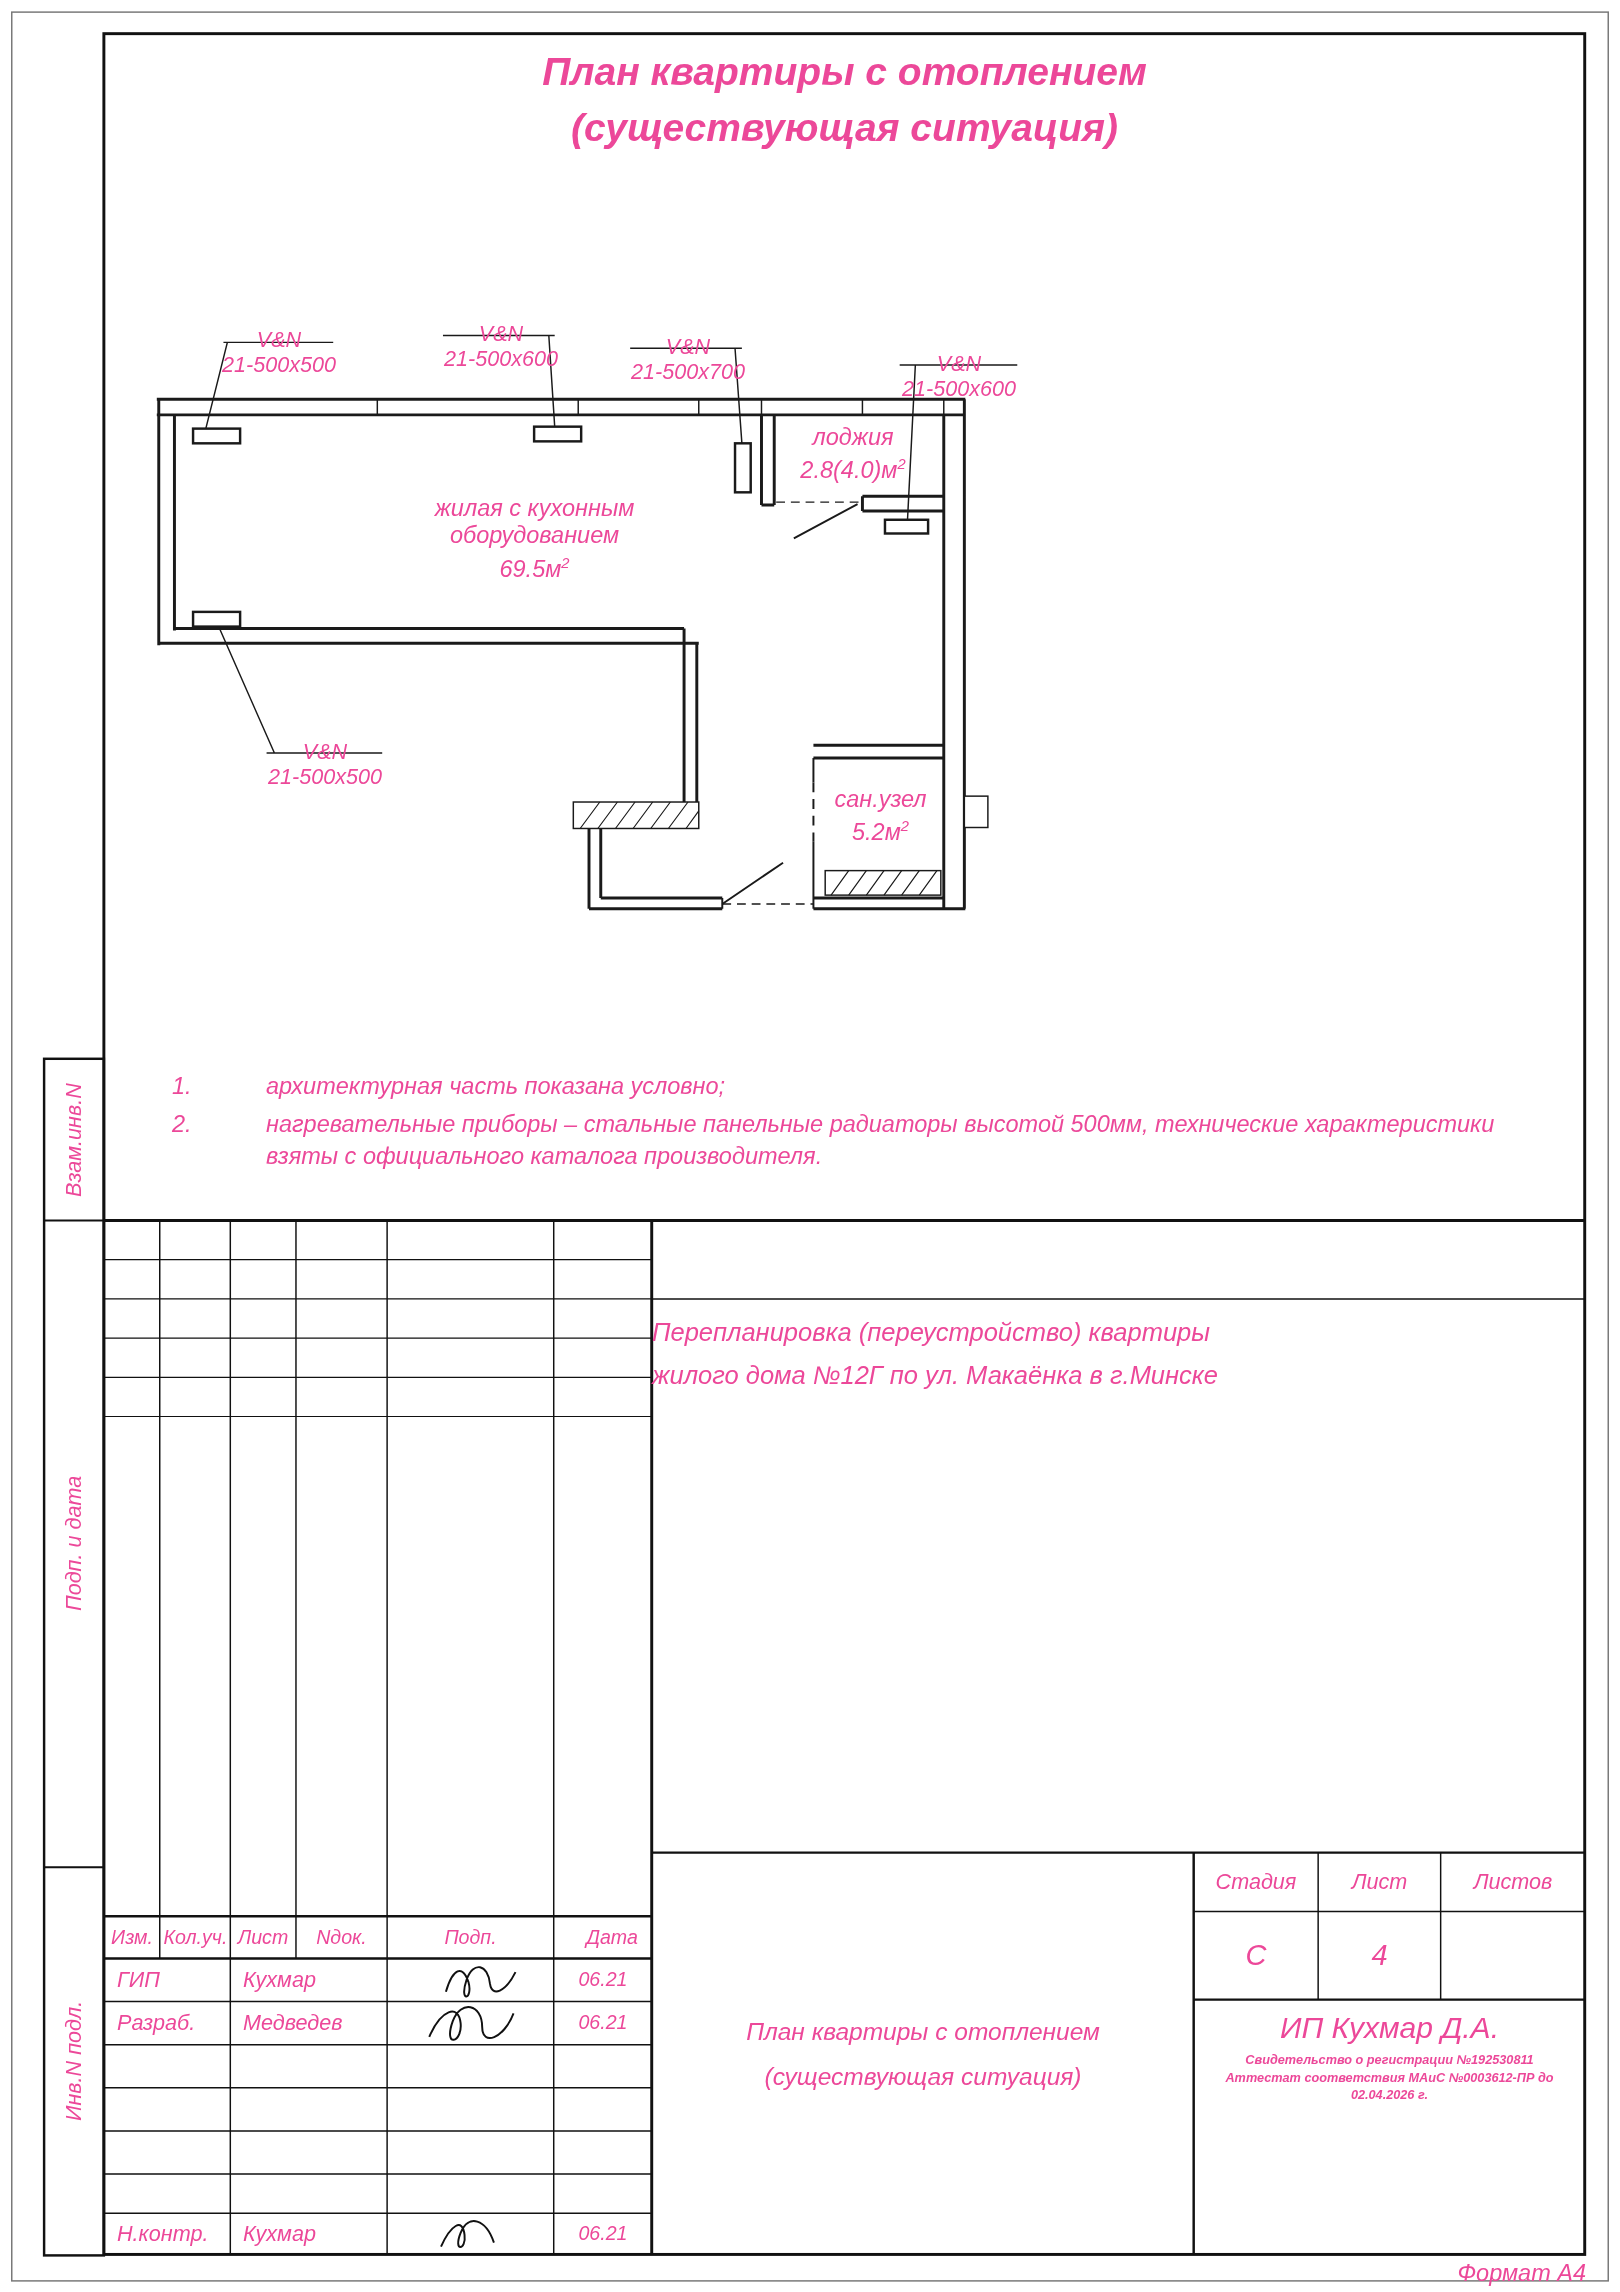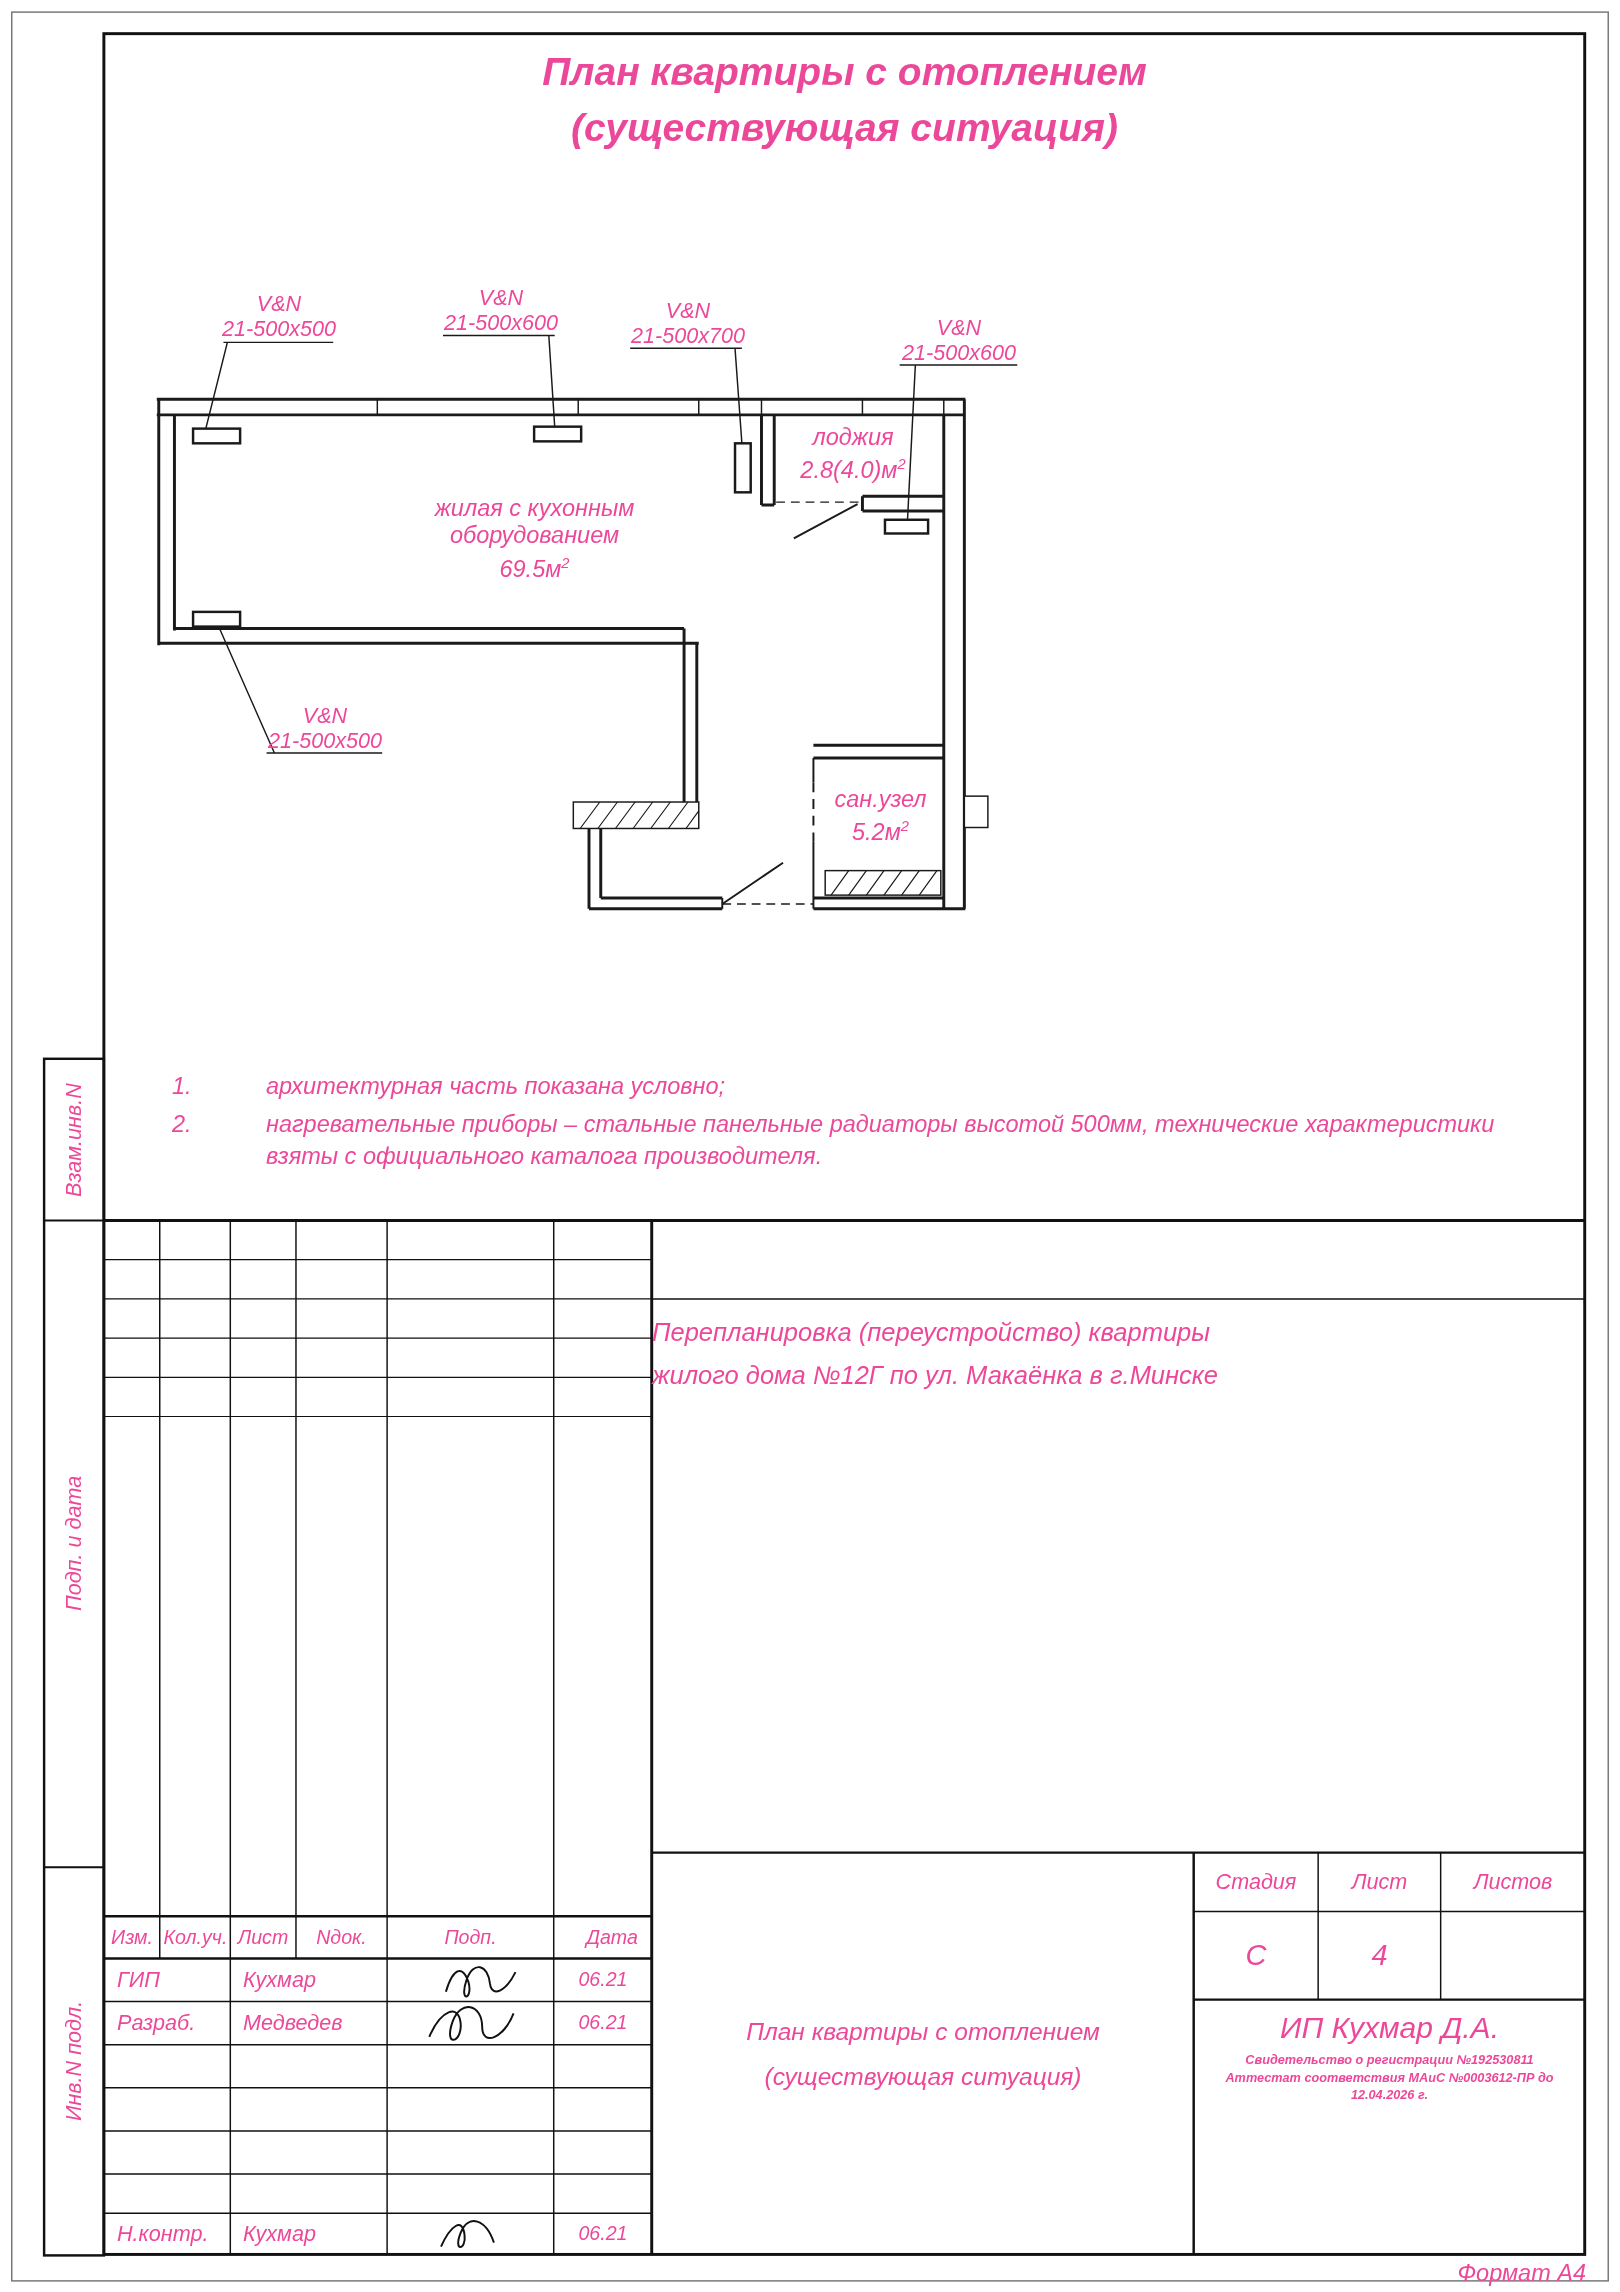--- a/index.html
+++ b/index.html
@@ -5,21 +5,21 @@
   html,body{margin:0;padding:0;background:#fff;}
   #page{
     position:relative;width:1620px;height:2293px;background:#fff;
     font-family:"Liberation Sans", sans-serif;font-style:italic;color:#ec4899;
     overflow:hidden;
   }
   .abs{position:absolute;}
   svg{position:absolute;left:0;top:0;z-index:1;}
   .txt{z-index:2;}
   .sheet-title{left:104px;top:44px;width:1481px;font-size:39px;line-height:56px;font-weight:600;text-align:center;}
-  .rad-label{font-size:21.6px;line-height:24.5px;text-align:center;font-weight:500;}
+  .rad-label{font-size:21.6px;line-height:24.5px;text-align:center;font-weight:500;margin-top:36px;}
   .room-label{font-size:23.5px;line-height:27.4px;text-align:center;}
   .room-label sup{font-size:14.7px;}
   .notes{font-size:23.5px;line-height:32px;}
   .note{display:flex;margin-bottom:5.9px;}
   .nnum{flex:0 0 67px;}
   .ntext{flex:1;margin-left:27px;}
   .vlabel{
     writing-mode:vertical-rl;transform:rotate(180deg);
     display:flex;align-items:center;justify-content:center;
     font-size:21.6px;
@@ -214,19 +214,19 @@
   <div class="abs txt cell stage-val" style="left:1318px;top:1911px;width:123px;height:88px">4</div>
 
   <div class="abs txt tb-stamp-title" style="left:652px;top:2009px;width:542px">
     <div>План квартиры с отоплением</div>
     <div>(существующая ситуация)</div>
   </div>
 
   <div class="abs txt tb-company" style="left:1194px;top:2011px;width:391px">ИП Кухмар Д.А.</div>
   <div class="abs txt tb-cert" style="left:1194px;top:2052px;width:391px">
     <div>Свидетельство о регистрации №192530811</div>
-    <div>Аттестат соответствия МАиС №0003612-ПР до 12.04.2026 г.</div>
+    <div>Аттестат соответствия МАиС №0003612-ПР до 02.04.2026 г.</div>
   </div>
 
   <div class="abs txt fmt" style="left:1372px;top:2260px;width:214px">Формат А4</div>
 
 </div>
 
 
 </body></html>

